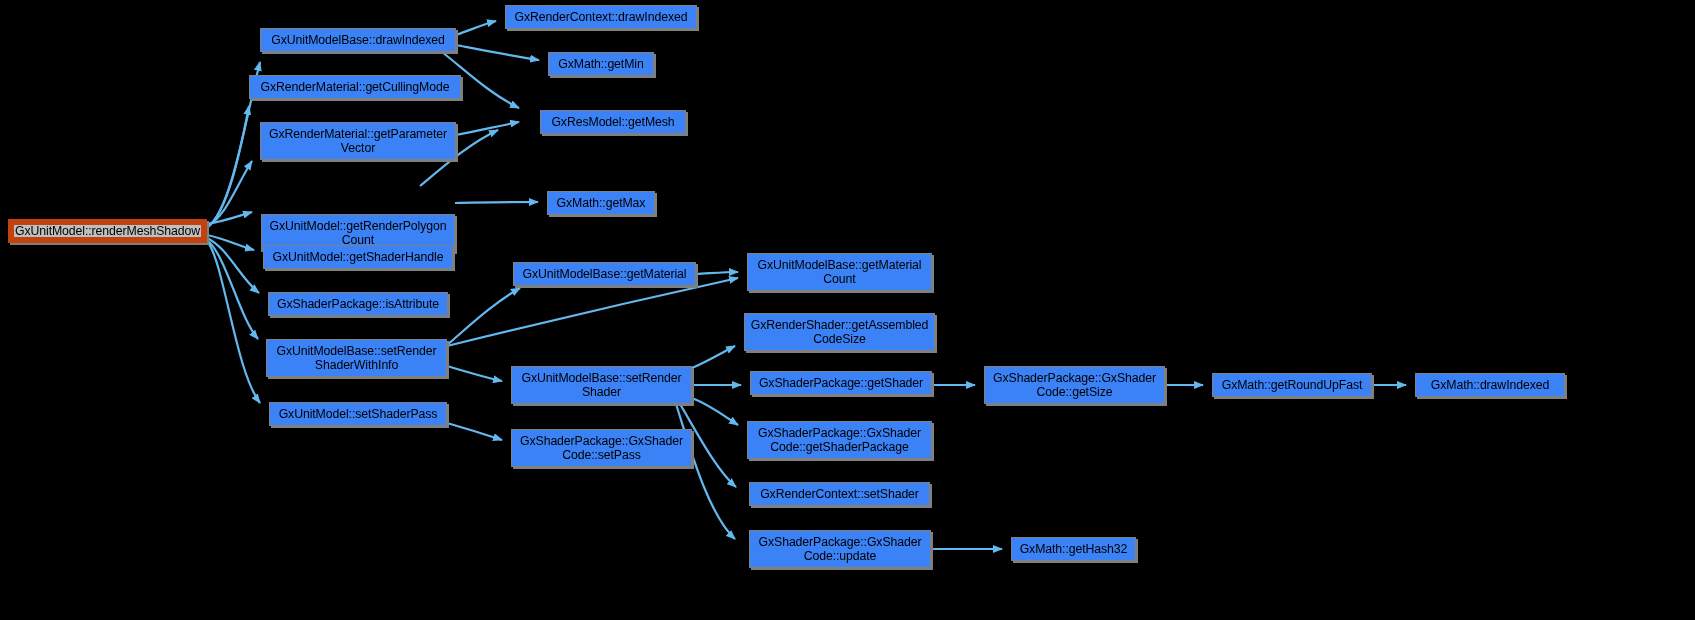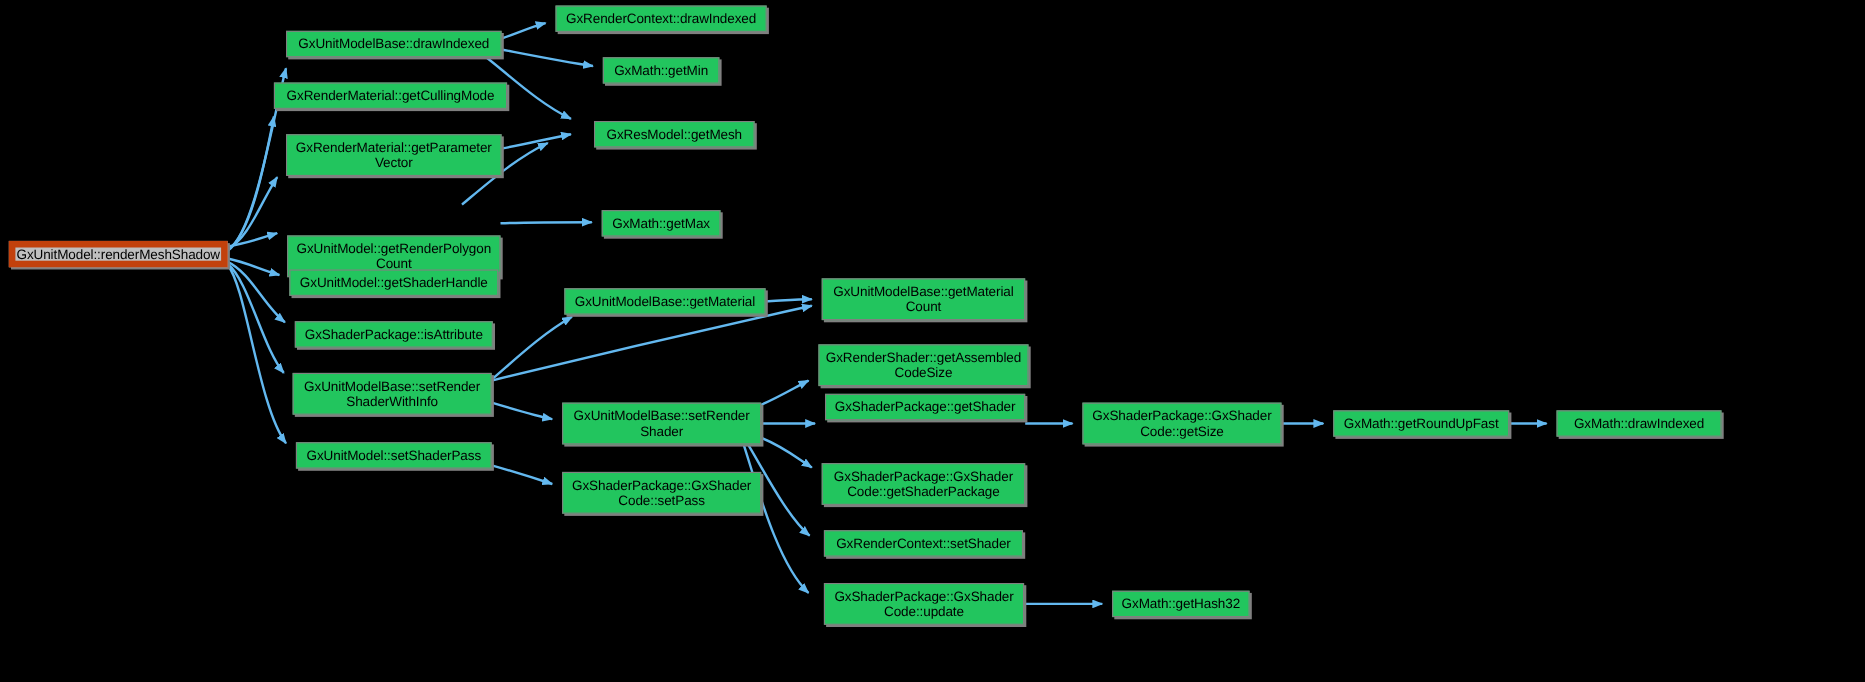--- a/index.html
+++ b/index.html
@@ -20,21 +20,21 @@
     position: absolute;
     left: 0;
     top: 0;
     width: 1695px;
     height: 620px;
     pointer-events: none;
   }
   .node {
     position: absolute;
     box-sizing: border-box;
-    background: #22c55e;
+    background: #3b82f6;
     border: 1px solid #808080;
     box-shadow: 2px 2px 0 0 #7f7f7f;
     color: #000000;
     font-size: 12.3px;
     line-height: 14.5px;
     letter-spacing: -0.1px;
     display: flex;
     align-items: center;
     justify-content: center;
     text-align: center;
@@ -111,21 +111,21 @@
       <div class="node" style="left: 547px; top: 191px; width: 108px; height: 24px;"><span>GxMath::getMax</span></div>
       <div class="node" style="left: 513px; top: 262px; width: 183px; height: 24px;"><span>GxUnitModelBase::getMaterial</span></div>
       <div class="node" style="left: 511px; top: 366px; width: 181px; height: 38px;"><span>GxUnitModelBase::setRender
 Shader</span></div>
       <div class="node" style="left: 511px; top: 429px; width: 181px; height: 38px;"><span>GxShaderPackage::GxShader
 Code::setPass</span></div>
       <div class="node" style="left: 747px; top: 253px; width: 185px; height: 38px;"><span>GxUnitModelBase::getMaterial
 Count</span></div>
       <div class="node" style="left: 744px; top: 313px; width: 191px; height: 38px;"><span>GxRenderShader::getAssembled
 CodeSize</span></div>
-      <div class="node" style="left: 750px; top: 358px; width: 182px; height: 24px; text-align: center;"><span>GxShaderPackage::getShader</span></div>
+      <div class="node" style="left: 750px; top: 371px; width: 182px; height: 24px; text-align: center;"><span>GxShaderPackage::getShader</span></div>
       <div class="node" style="left: 747px; top: 421px; width: 185px; height: 38px;"><span>GxShaderPackage::GxShader
 Code::getShaderPackage</span></div>
       <div class="node" style="left: 749px; top: 482px; width: 181px; height: 24px;"><span>GxRenderContext::setShader</span></div>
       <div class="node" style="left: 749px; top: 530px; width: 182px; height: 38px;"><span>GxShaderPackage::GxShader
 Code::update</span></div>
       <div class="node" style="left: 984px; top: 366px; width: 181px; height: 38px;"><span>GxShaderPackage::GxShader
 Code::getSize</span></div>
       <div class="node" style="left: 1011px; top: 537px; width: 125px; height: 24px;"><span>GxMath::getHash32</span></div>
       <div class="node" style="left: 1212px; top: 373px; width: 160px; height: 24px;"><span>GxMath::getRoundUpFast</span></div>
       <div class="node" style="left: 1415px; top: 373px; width: 150px; height: 24px;"><span>GxMath::drawIndexed</span></div>

